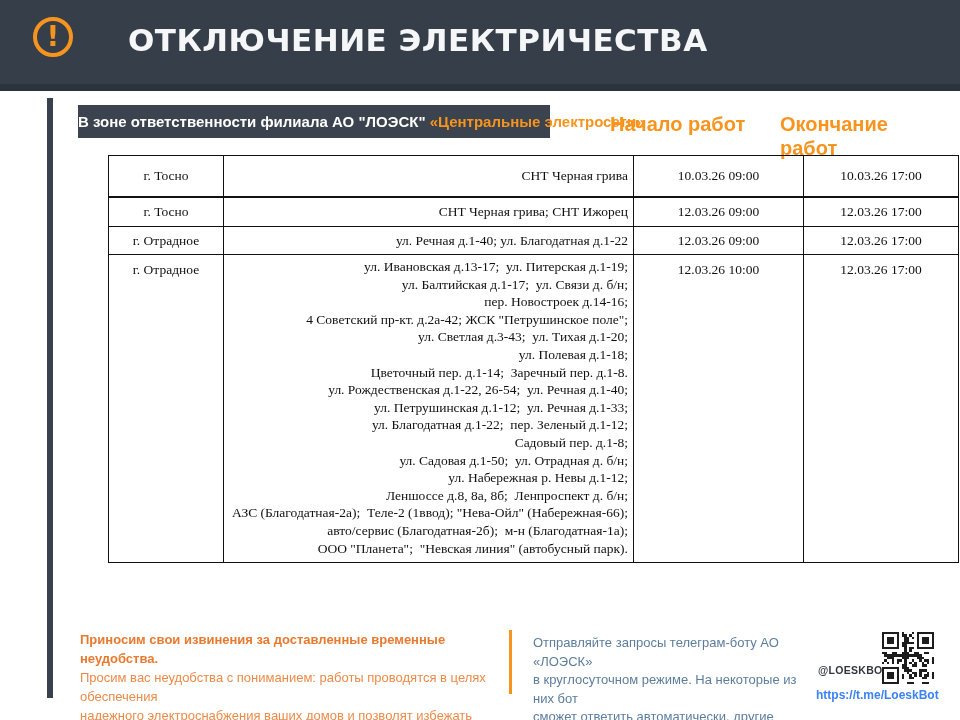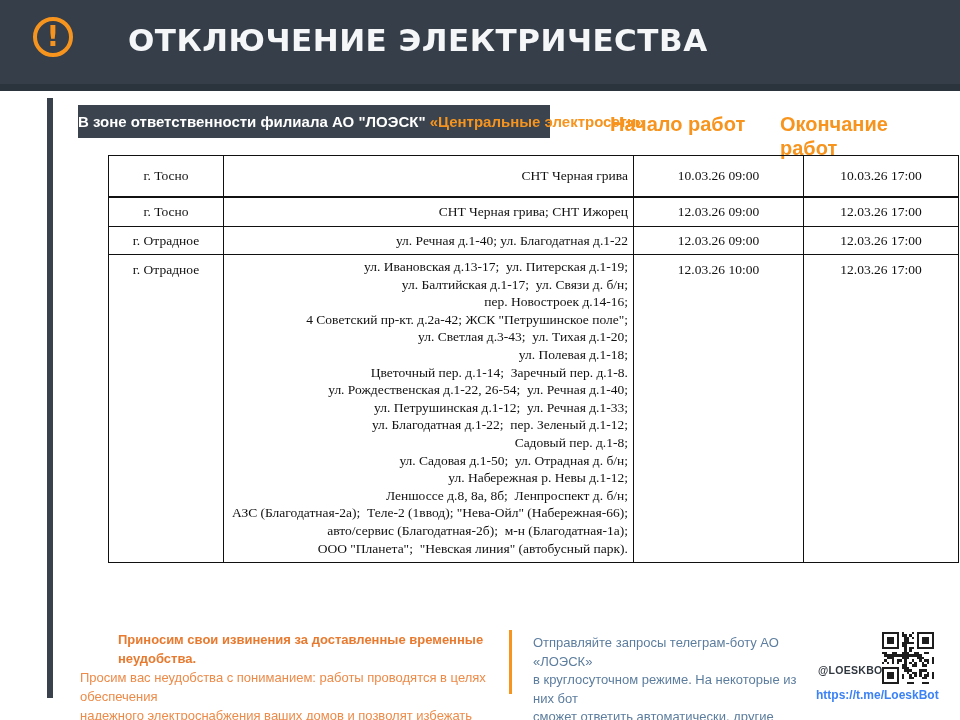--- a/index.html
+++ b/index.html
@@ -40,21 +40,21 @@
   table.outage td.city { text-align:center; }
   table.outage td.addr { padding:3px 5px; }
   table.outage td.time { text-align:center; }
   table.outage tr.multi td { vertical-align:top; }
   table.outage tr.multi td.city,
   table.outage tr.multi td.time { padding-top:7px; }
   .addr-line { white-space:pre-wrap; line-height:17.6px;text-align:right; }
 
   
   .apology { position:absolute; left:80px; top:630px; width:420px; color:#ED8A48; font-size:13px; line-height:19px; }
-  .apology .bold { color:#E87A2F; font-weight:700;margin-left:38px; }
+  .apology .bold { color:#E87A2F; font-weight:700; }
   .footer-divider { position:absolute; left:509px; top:630px; width:3px; height:64px; background:#F7941E; }
   .telegram { position:absolute; left:533px; top:634px; width:270px; color:#5C7D9E; font-size:13px; line-height:18.5px; }
   .bot-handle { position:absolute; left:818px; top:664px; width:62px; color:#2F363E; font-weight:700;
                 font-size:10.5px; letter-spacing:0.3px; }
   .qr { position:absolute; left:882px; top:632px; width:52px; height:52px; }
   .bot-url { position:absolute; left:816px; top:688px; width:130px; color:#3b82f6; font-weight:700;
              font-size:12px; text-decoration:none; white-space:nowrap; }
 </style>
 </head>
 <body>

